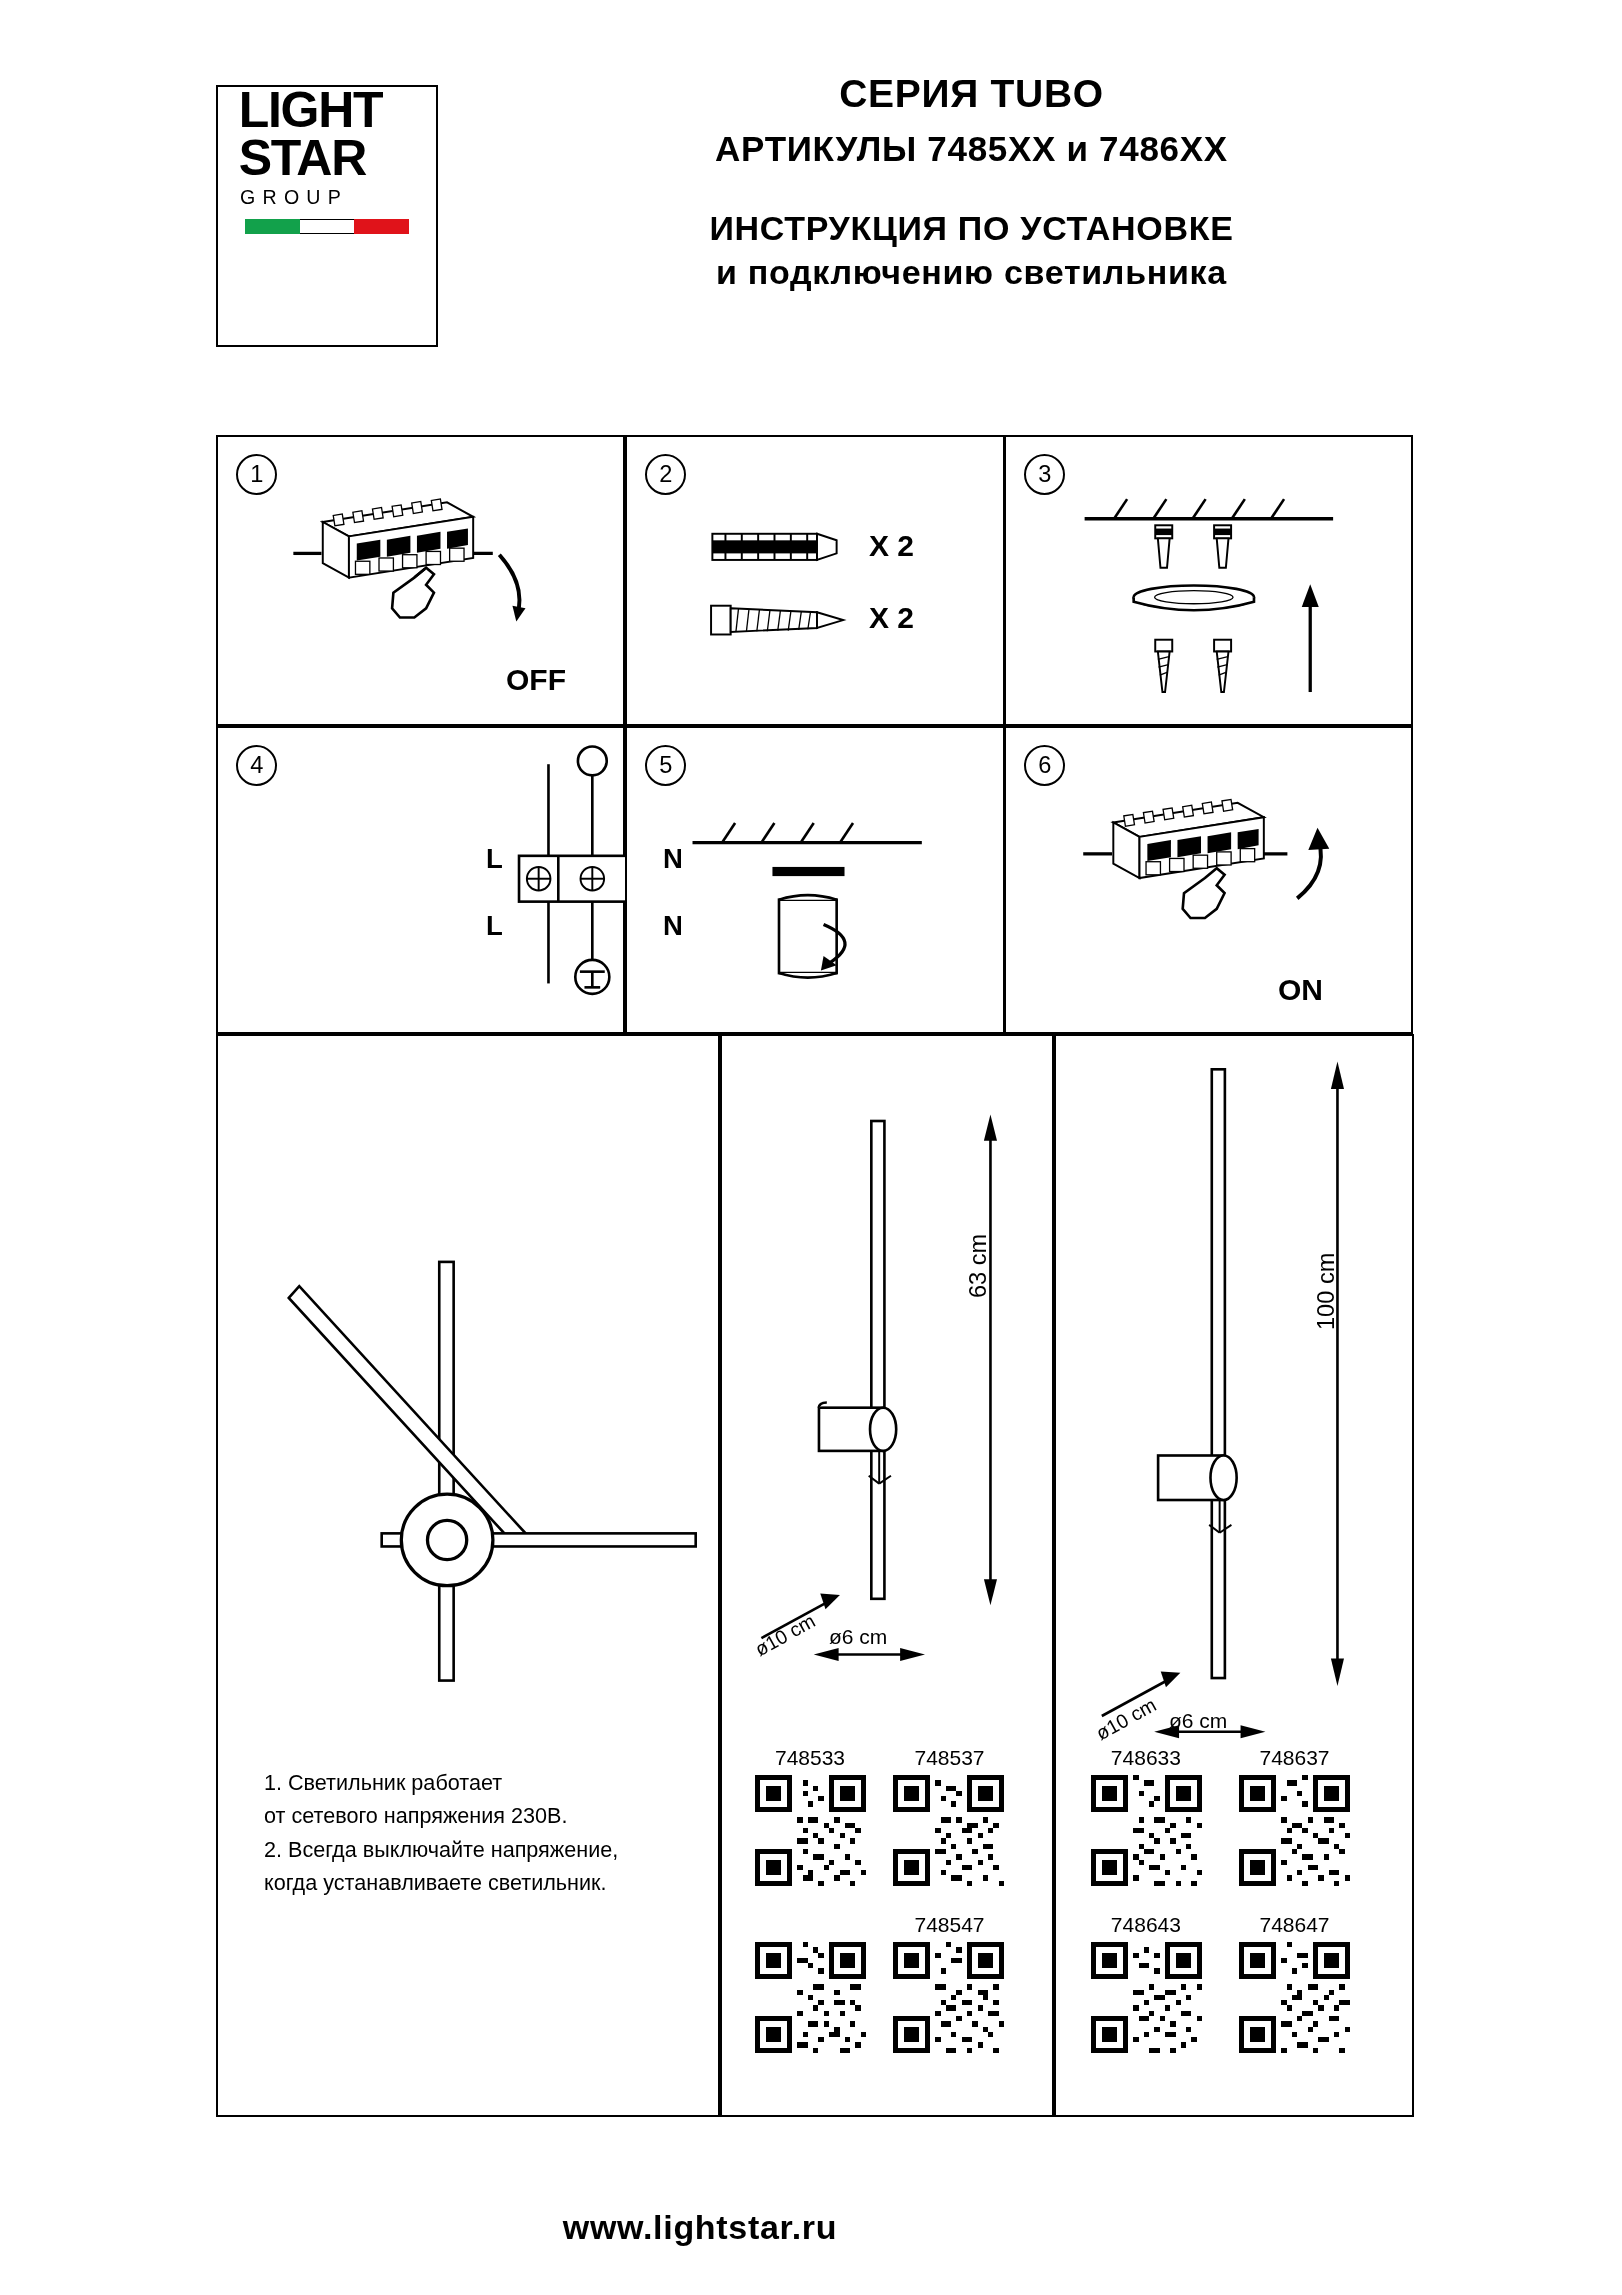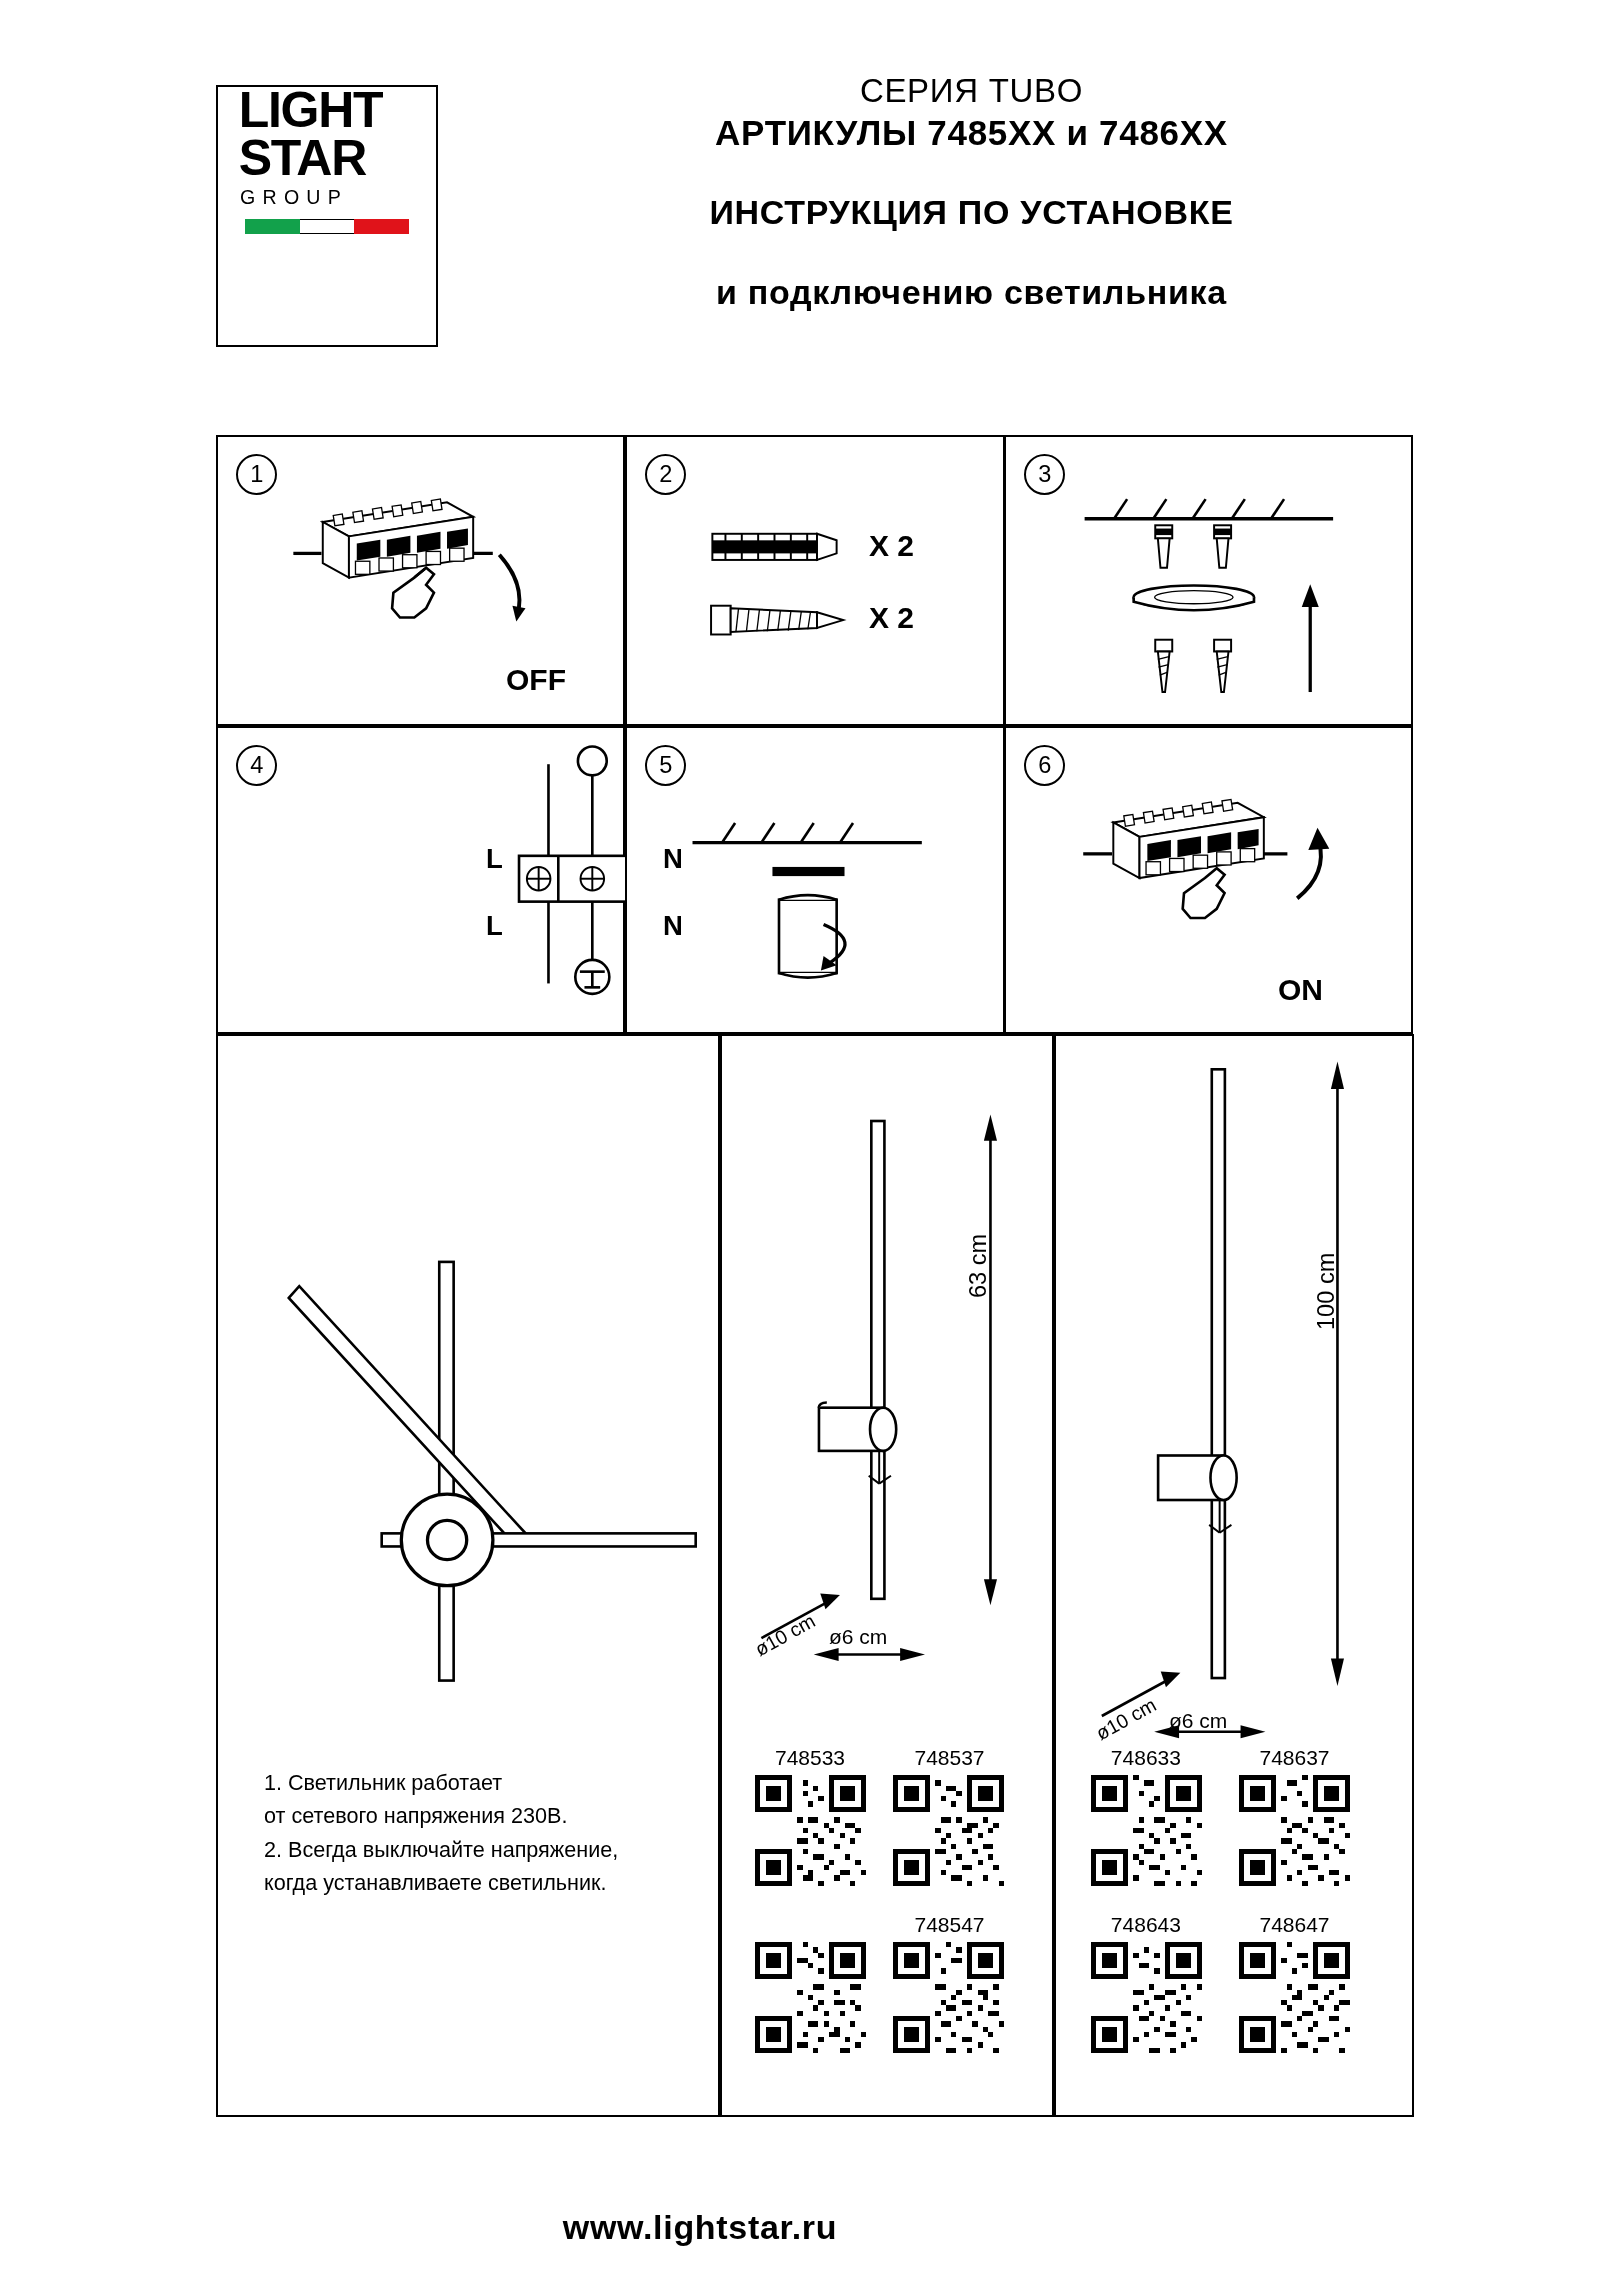--- a/index.html
+++ b/index.html
@@ -66,37 +66,36 @@
   .flag-r { background: #e0131a; }
 
   .header-text {
     position: absolute;
     left: 314px;
     top: 0;
     width: 883px;
     text-align: center;
   }
   .series-line {
-    font-weight: normal;
-    font-size: 33px;
+    font-weight: bold;
+    font-size: 39px;
     letter-spacing: 0.7px;
-    margin-bottom: 3px;
+    margin-bottom: 13px;
   }
   .art-line {
     font-weight: bold;
     font-size: 35px;
     letter-spacing: 0.7px;
     margin-bottom: 38px;
   }
   .instr-line1, .instr-line2 {
     font-weight: bold;
     font-size: 34px;
     letter-spacing: 0.7px;
     line-height: 1.28;
-    margin-top: 36px;
   }
 
   
   .frame {
     position: absolute;
     box-sizing: border-box;
     border: 2px solid #000;
   }
   .step-num {
     position: absolute;

